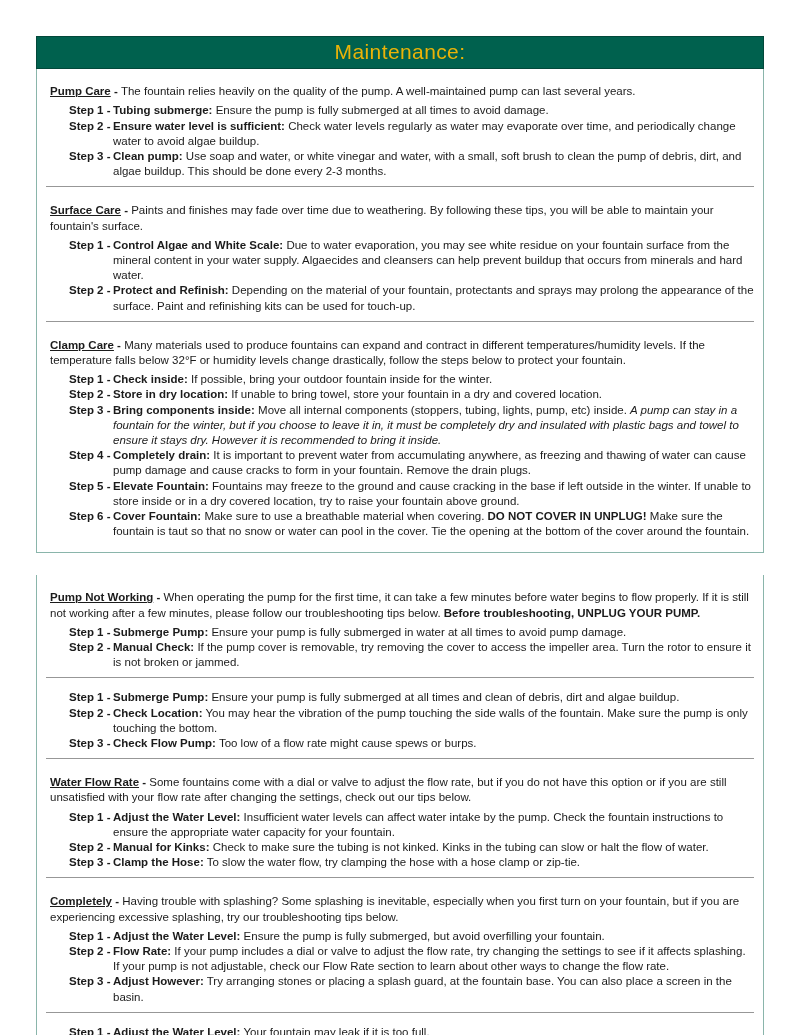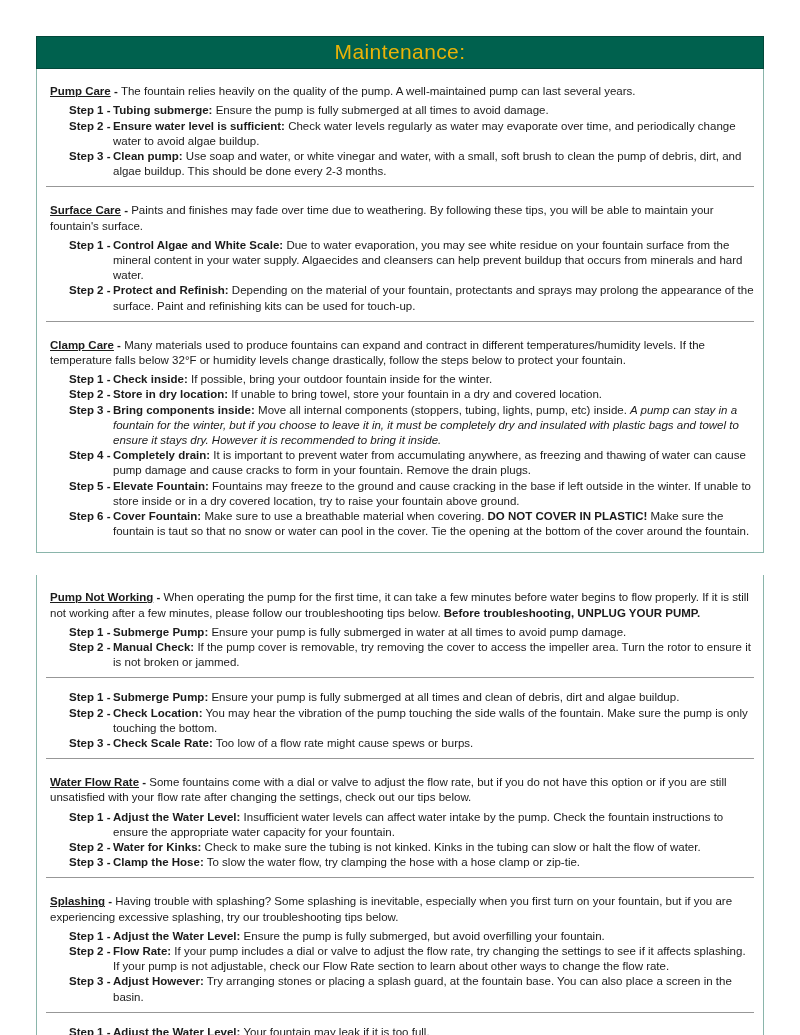--- a/index.html
+++ b/index.html
@@ -131,21 +131,21 @@
     <span class="step-body"><b class="step-title">Completely drain:</b> <span class="step-text"><span>It is important to prevent water from accumulating anywhere, as freezing and thawing of water can cause pump damage and cause cracks to form in your fountain. Remove the drain plugs.</span></span></span>
   </div>
 
   <div class="step">
     <span class="step-label">Step 5 -</span>
     <span class="step-body"><b class="step-title">Elevate Fountain:</b> <span class="step-text"><span>Fountains may freeze to the ground and cause cracking in the base if left outside in the winter. If unable to store inside or in a dry covered location, try to raise your fountain above ground.</span></span></span>
   </div>
 
   <div class="step">
     <span class="step-label">Step 6 -</span>
-    <span class="step-body"><b class="step-title">Cover Fountain:</b> <span class="step-text"><span>Make sure to use a breathable material when covering. </span><span class="seg-b">DO NOT COVER IN PLASTIC!</span><span> Make sure the fountain is taut so that no snow or water can pool in the cover. Tie the opening at the bottom of the cover around the fountain.</span></span></span>
+    <span class="step-body"><b class="step-title">Cover Fountain:</b> <span class="step-text"><span>Make sure to use a breathable material when covering. </span><span class="seg-b">DO NOT COVER IN UNPLUG!</span><span> Make sure the fountain is taut so that no snow or water can pool in the cover. Tie the opening at the bottom of the cover around the fountain.</span></span></span>
   </div>
 </div>
   </div>
 </div>
   </section>
 
   <section class="panel">
     <div class="panel-box">
   <div class="sec">
     <p class="sec-intro"><span class="sec-heading">Pump Not Working</span><span class="sec-dash"> - </span><span class="sec-intro-text"><span>When operating the pump for the first time, it can take a few minutes before water begins to flow properly. If it is still not working after a few minutes, please follow our troubleshooting tips below. </span><span class="seg-b">Before troubleshooting, UNPLUG YOUR PUMP.</span></span></p>
@@ -169,47 +169,47 @@
     <span class="step-body"><b class="step-title">Submerge Pump:</b> <span class="step-text"><span>Ensure your pump is fully submerged at all times and clean of debris, dirt and algae buildup.</span></span></span>
   </div>
 
   <div class="step">
     <span class="step-label">Step 2 -</span>
     <span class="step-body"><b class="step-title">Check Location:</b> <span class="step-text"><span>You may hear the vibration of the pump touching the side walls of the fountain. Make sure the pump is only touching the bottom.</span></span></span>
   </div>
 
   <div class="step">
     <span class="step-label">Step 3 -</span>
-    <span class="step-body"><b class="step-title">Check Scale Rate:</b> <span class="step-text"><span>Too low of a flow rate might cause spews or burps.</span></span></span>
+    <span class="step-body"><b class="step-title">Check Flow Pump:</b> <span class="step-text"><span>Too low of a flow rate might cause spews or burps.</span></span></span>
   </div>
 </div>
   </div>
 
   <div class="sec">
     <p class="sec-intro"><span class="sec-heading">Water Flow Rate</span><span class="sec-dash"> - </span><span class="sec-intro-text"><span>Some fountains come with a dial or valve to adjust the flow rate, but if you do not have this option or if you are still unsatisfied with your flow rate after changing the settings, check out our tips below.</span></span></p>
     <div class="steps">
   <div class="step">
     <span class="step-label">Step 1 -</span>
     <span class="step-body"><b class="step-title">Adjust the Water Level:</b> <span class="step-text"><span>Insufficient water levels can affect water intake by the pump. Check the fountain instructions to ensure the appropriate water capacity for your fountain.</span></span></span>
   </div>
 
   <div class="step">
     <span class="step-label">Step 2 -</span>
-    <span class="step-body"><b class="step-title">Water for Kinks:</b> <span class="step-text"><span>Check to make sure the tubing is not kinked. Kinks in the tubing can slow or halt the flow of water.</span></span></span>
+    <span class="step-body"><b class="step-title">Manual for Kinks:</b> <span class="step-text"><span>Check to make sure the tubing is not kinked. Kinks in the tubing can slow or halt the flow of water.</span></span></span>
   </div>
 
   <div class="step">
     <span class="step-label">Step 3 -</span>
     <span class="step-body"><b class="step-title">Clamp the Hose:</b> <span class="step-text"><span>To slow the water flow, try clamping the hose with a hose clamp or zip-tie.</span></span></span>
   </div>
 </div>
   </div>
 
   <div class="sec">
-    <p class="sec-intro"><span class="sec-heading">Splashing</span><span class="sec-dash"> - </span><span class="sec-intro-text"><span>Having trouble with splashing? Some splashing is inevitable, especially when you first turn on your fountain, but if you are experiencing excessive splashing, try our troubleshooting tips below.</span></span></p>
+    <p class="sec-intro"><span class="sec-heading">Completely</span><span class="sec-dash"> - </span><span class="sec-intro-text"><span>Having trouble with splashing? Some splashing is inevitable, especially when you first turn on your fountain, but if you are experiencing excessive splashing, try our troubleshooting tips below.</span></span></p>
     <div class="steps">
   <div class="step">
     <span class="step-label">Step 1 -</span>
     <span class="step-body"><b class="step-title">Adjust the Water Level:</b> <span class="step-text"><span>Ensure the pump is fully submerged, but avoid overfilling your fountain.</span></span></span>
   </div>
 
   <div class="step">
     <span class="step-label">Step 2 -</span>
     <span class="step-body"><b class="step-title">Flow Rate:</b> <span class="step-text"><span>If your pump includes a dial or valve to adjust the flow rate, try changing the settings to see if it affects splashing. If your pump is not adjustable, check our Flow Rate section to learn about other ways to change the flow rate.</span></span></span>
   </div>

